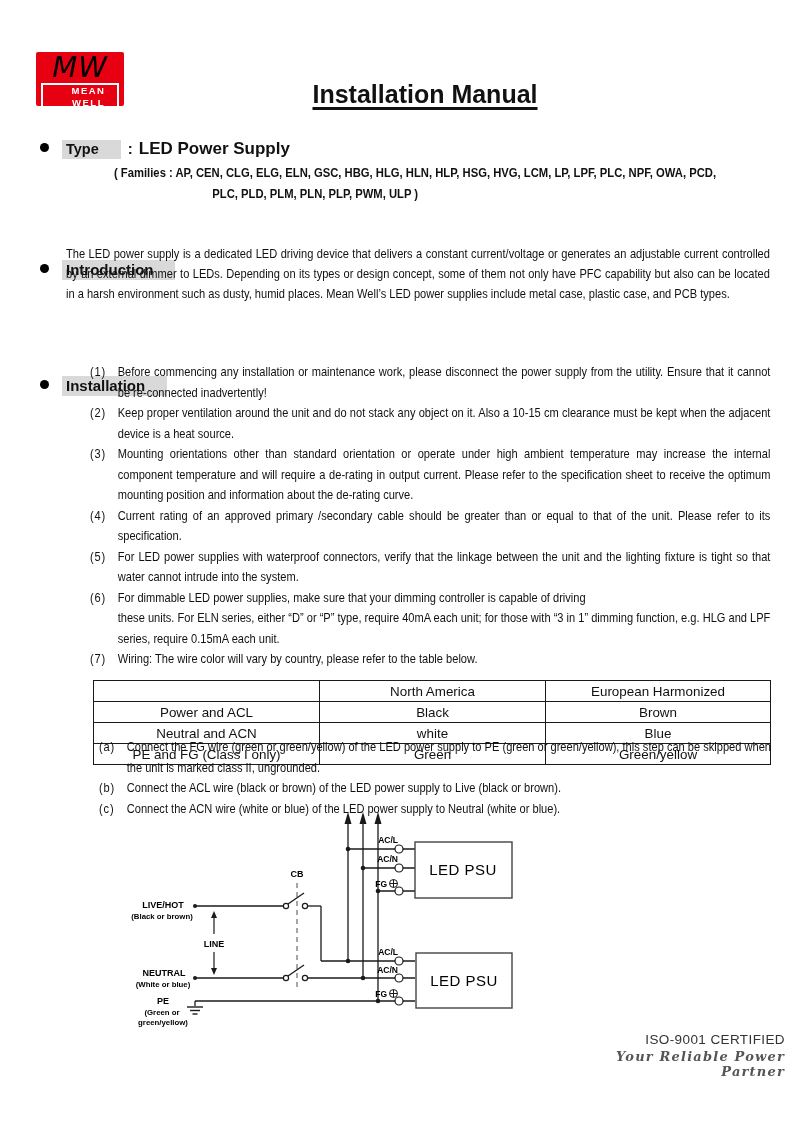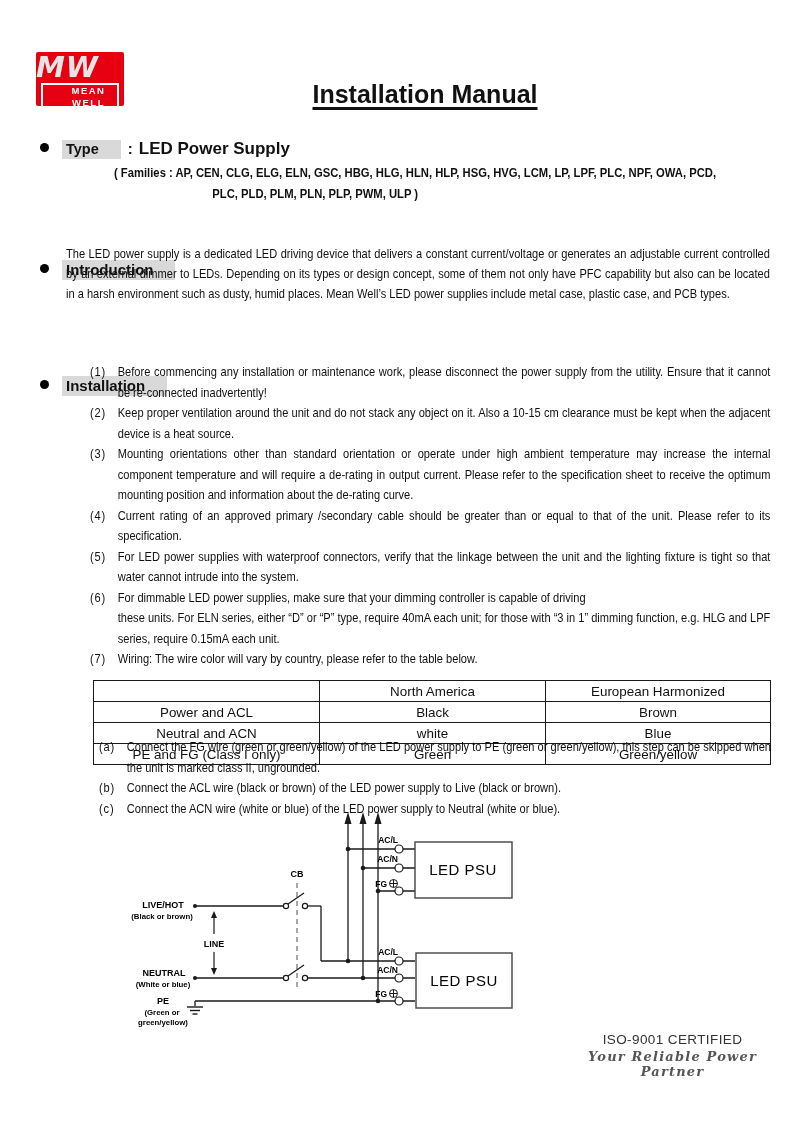--- a/index.html
+++ b/index.html
@@ -5,22 +5,22 @@
   html,body { margin:0; padding:0; }
   body { background:#888; }
   .page {
     position:relative; width:802px; height:1134px; margin:0 auto;
     background:#ffffff; overflow:hidden;
     font-family:"Liberation Sans", sans-serif; color:#111;
   }
   
   .logo { position:absolute; left:36px; top:52px; width:88px; height:54px;
           background:#e60012; border-radius:2px; }
-  .logo-mw { color:#e5e5e5; font-weight:bold; font-style:italic;
-             font-size:29px; line-height:31px; 
+  .logo-mw { color:#000000; font-weight:normal; font-style:italic;
+             font-size:29px; line-height:31px; text-align:center;
              letter-spacing:1px; font-family:"DejaVu Sans", sans-serif; }
   .logo-name { margin:0 5px; border:2px solid #fff; color:#fff;
                font-size:9.5px; font-weight:bold; letter-spacing:1.5px;
                text-align:center; line-height:12px;padding-left:17px; }
   
   .title { position:absolute; top:80px; left:425px; transform:translateX(-50%);
            font-size:25px; font-weight:bold; white-space:nowrap;
            text-decoration:underline; text-decoration-thickness:2.5px;
            text-underline-offset:4px; }
   
@@ -55,21 +55,21 @@
   .wtable td { border:1px solid #1a1a1a; height:20px; padding:0;
                text-align:center; vertical-align:middle; font-weight:normal; }
   .c0 { width:225px; } .c1 { width:225px; } .c2 { width:224px; }
   
   .diagram { position:absolute; left:130px; top:808px; }
   .dg-label { font-weight:bold; font-size:9px; }
   .dg-sub { font-weight:bold; font-size:7.8px; }
   .dg-term { font-weight:bold; font-size:8.5px; }
   .dg-psu { font-size:15px; letter-spacing:0.5px; }
   
-  .footer { position:absolute; left:560px; top:1032px; width:225px; text-align:center; }
+  .footer { position:absolute; left:560px; top:1032px; width:225px; text-align:right; }
   .footer-iso { font-size:13.5px; letter-spacing:0.4px; color:#333; }
   .footer-slogan { margin-top:2px; font-family:"DejaVu Serif", serif;
                    font-style:italic; font-weight:bold; font-size:13px;
                    letter-spacing:1.2px; color:#555; }
 </style>
 </head>
 <body>
 
 <div class="page">
 

